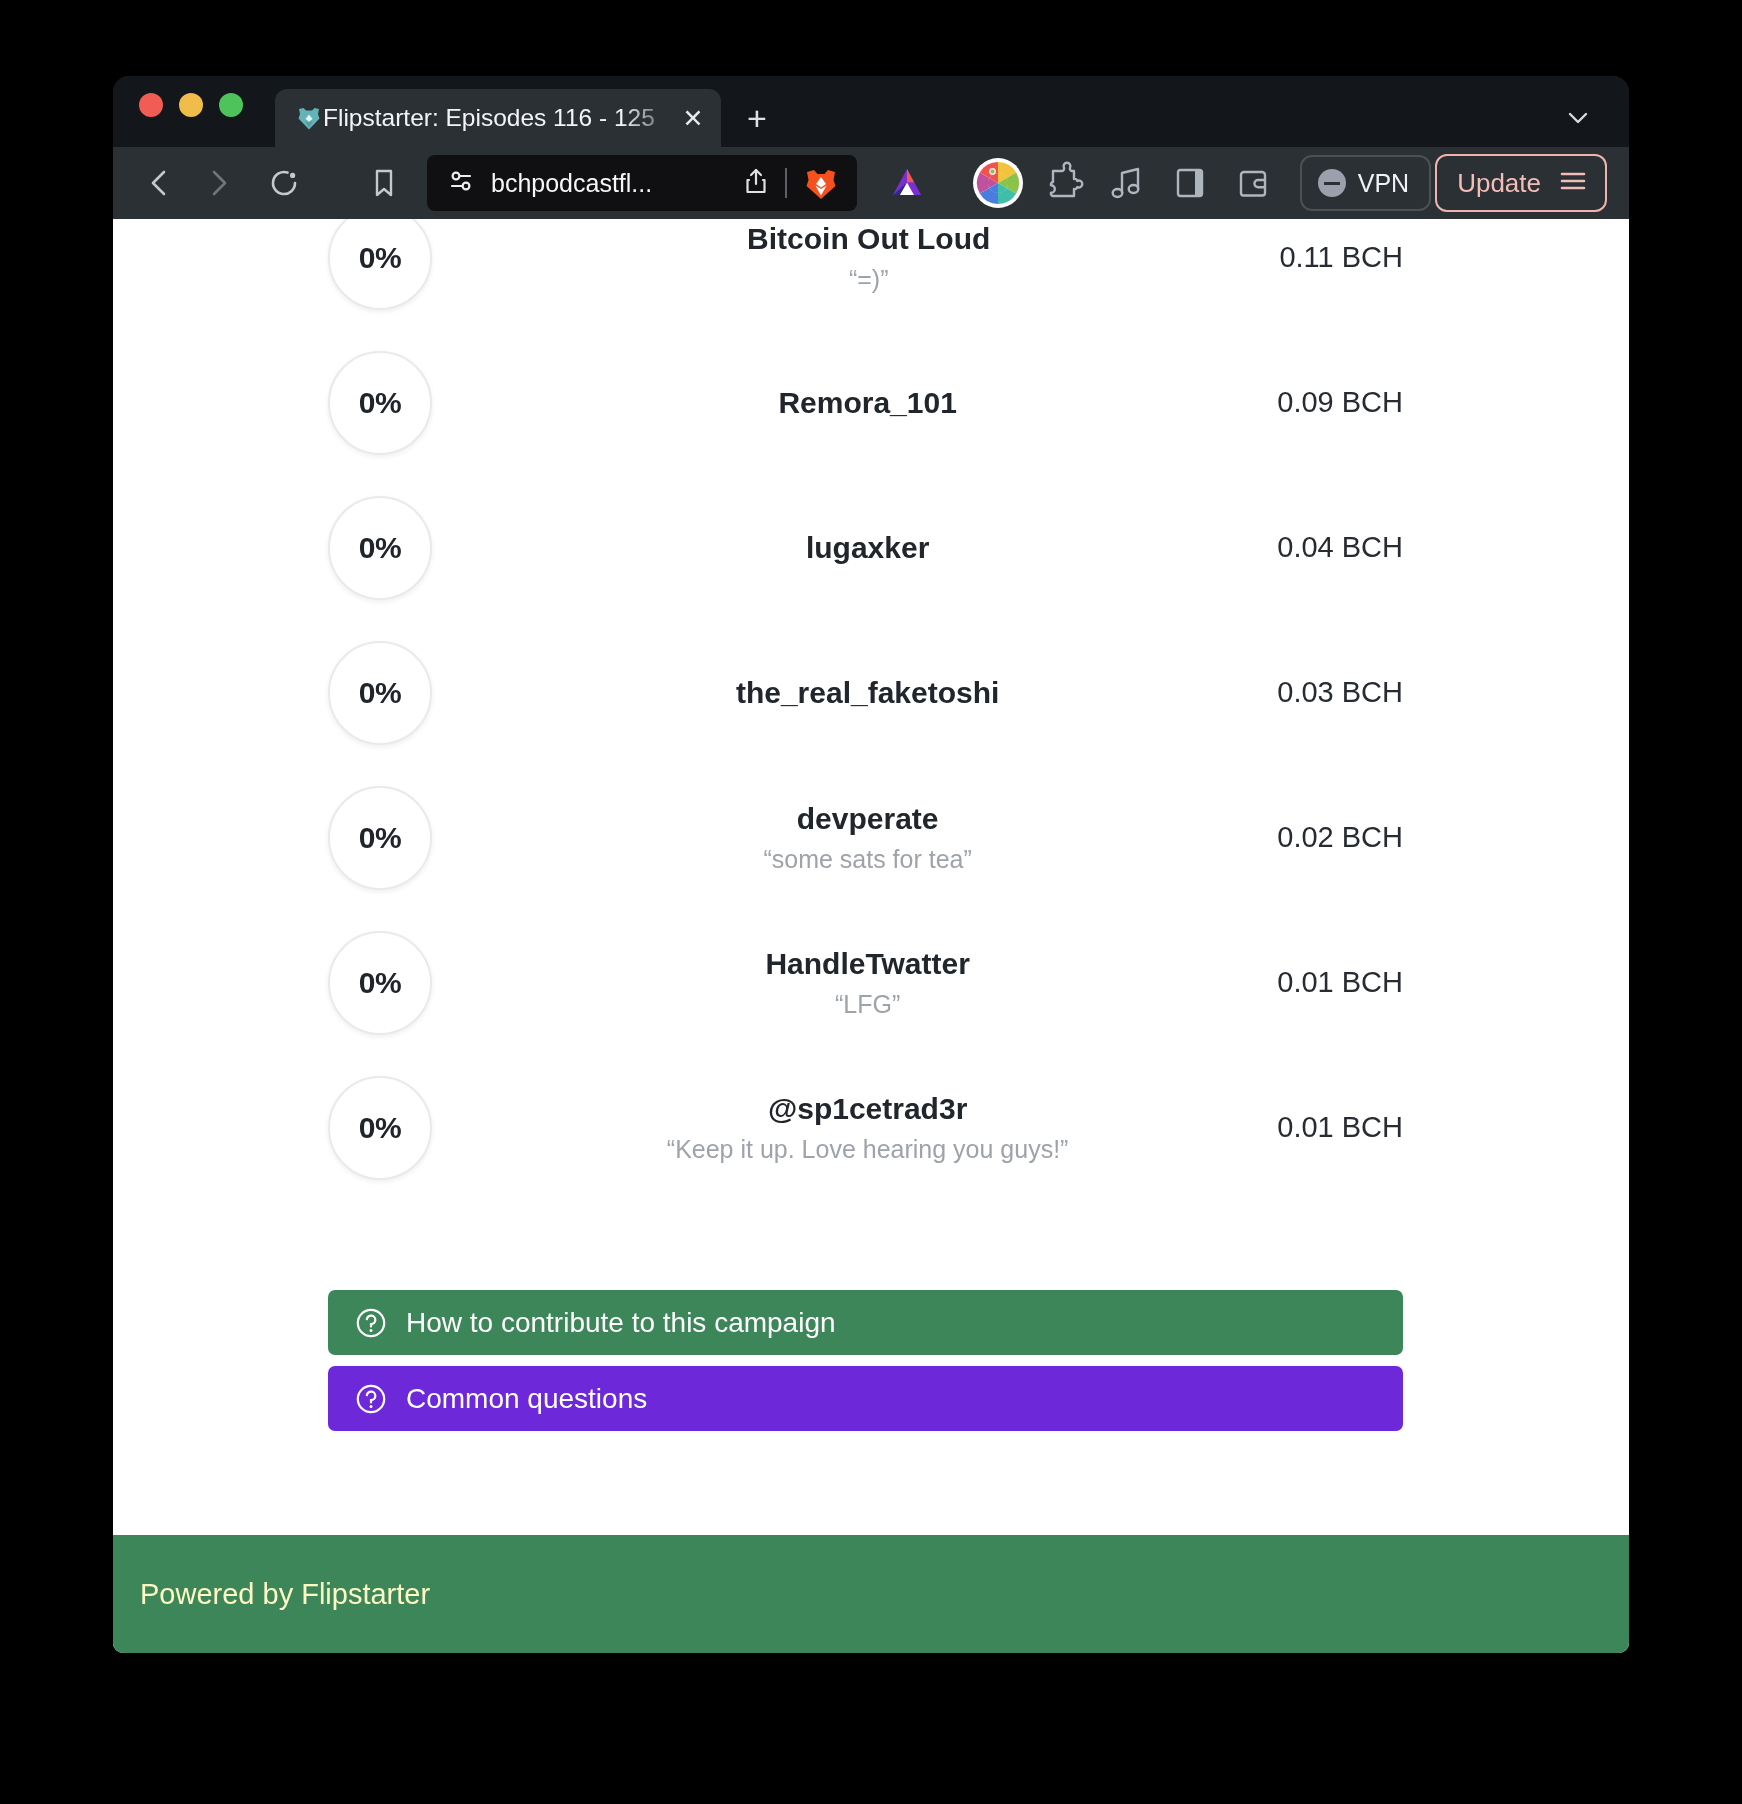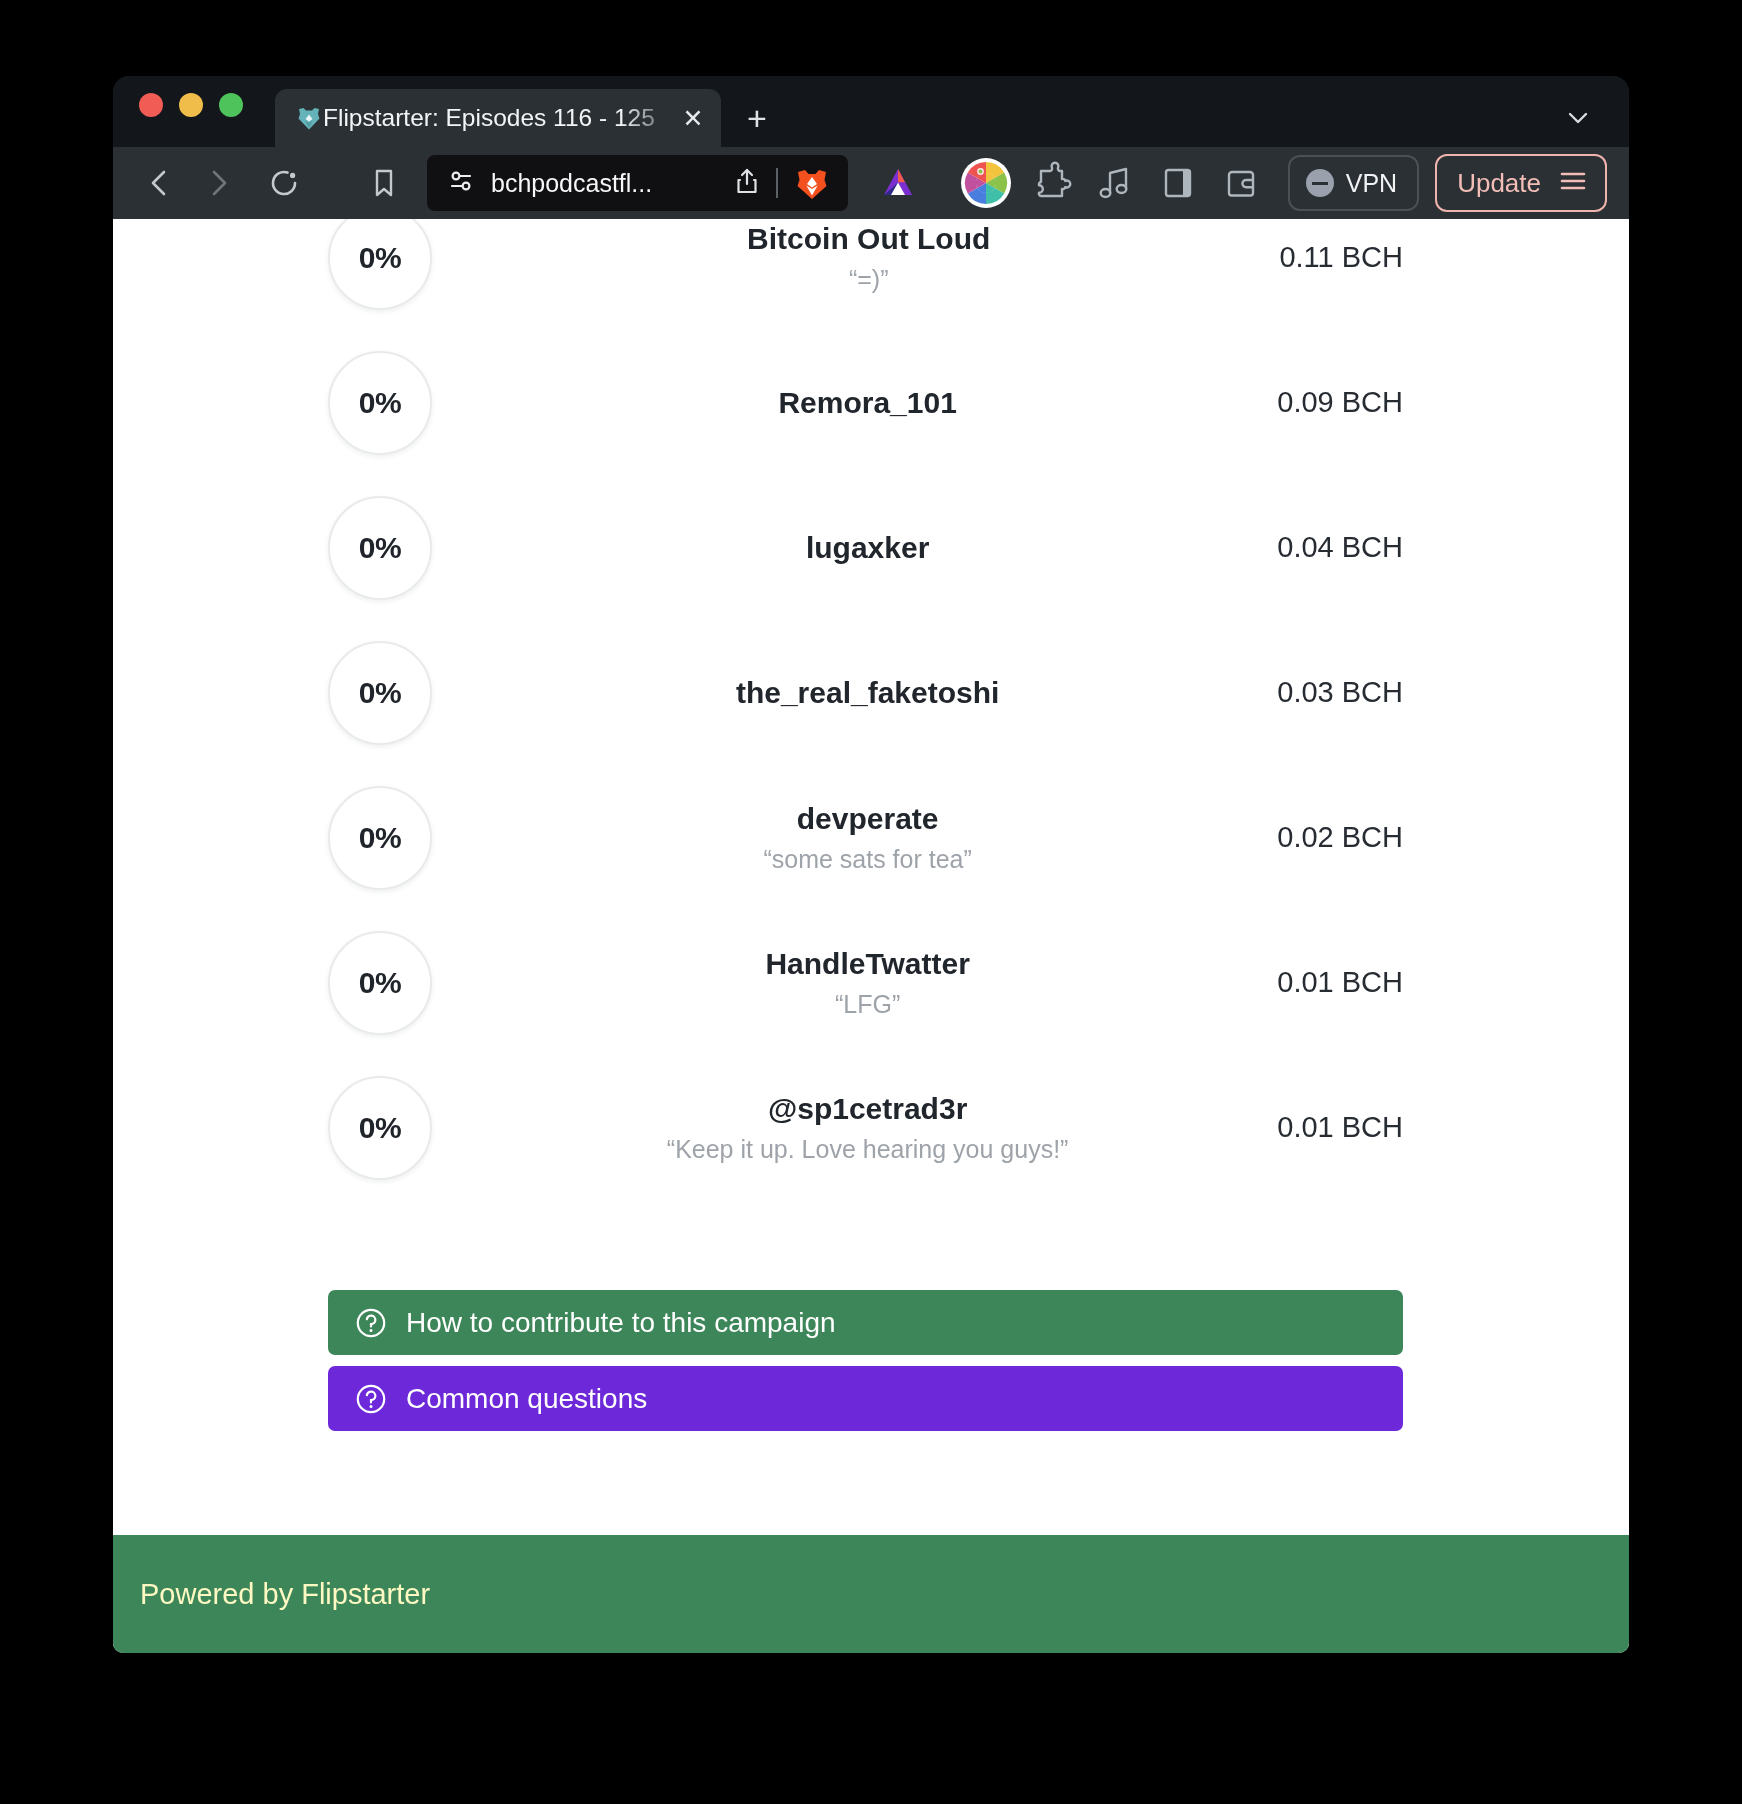--- a/index.html
+++ b/index.html
@@ -170,21 +170,21 @@
   .vpn-label { color: #f0f2f4; font-size: 25px; }
 
   .update-pill {
     height: 58px;
     border: 2px solid #f0b4ae;
     border-radius: 12px;
     display: flex;
     align-items: center;
     gap: 16px;
     padding: 0 16px 0 20px;
-    margin-left: 16px;
+    margin-left: 4px;
     flex: 0 0 auto;
   }
   .update-label { color: #f3bdb7; font-size: 26px; }
 
   
   .page {
     height: calc(1577px - 71px - 72px);
     background: #ffffff;
     position: relative;
     overflow: hidden;

